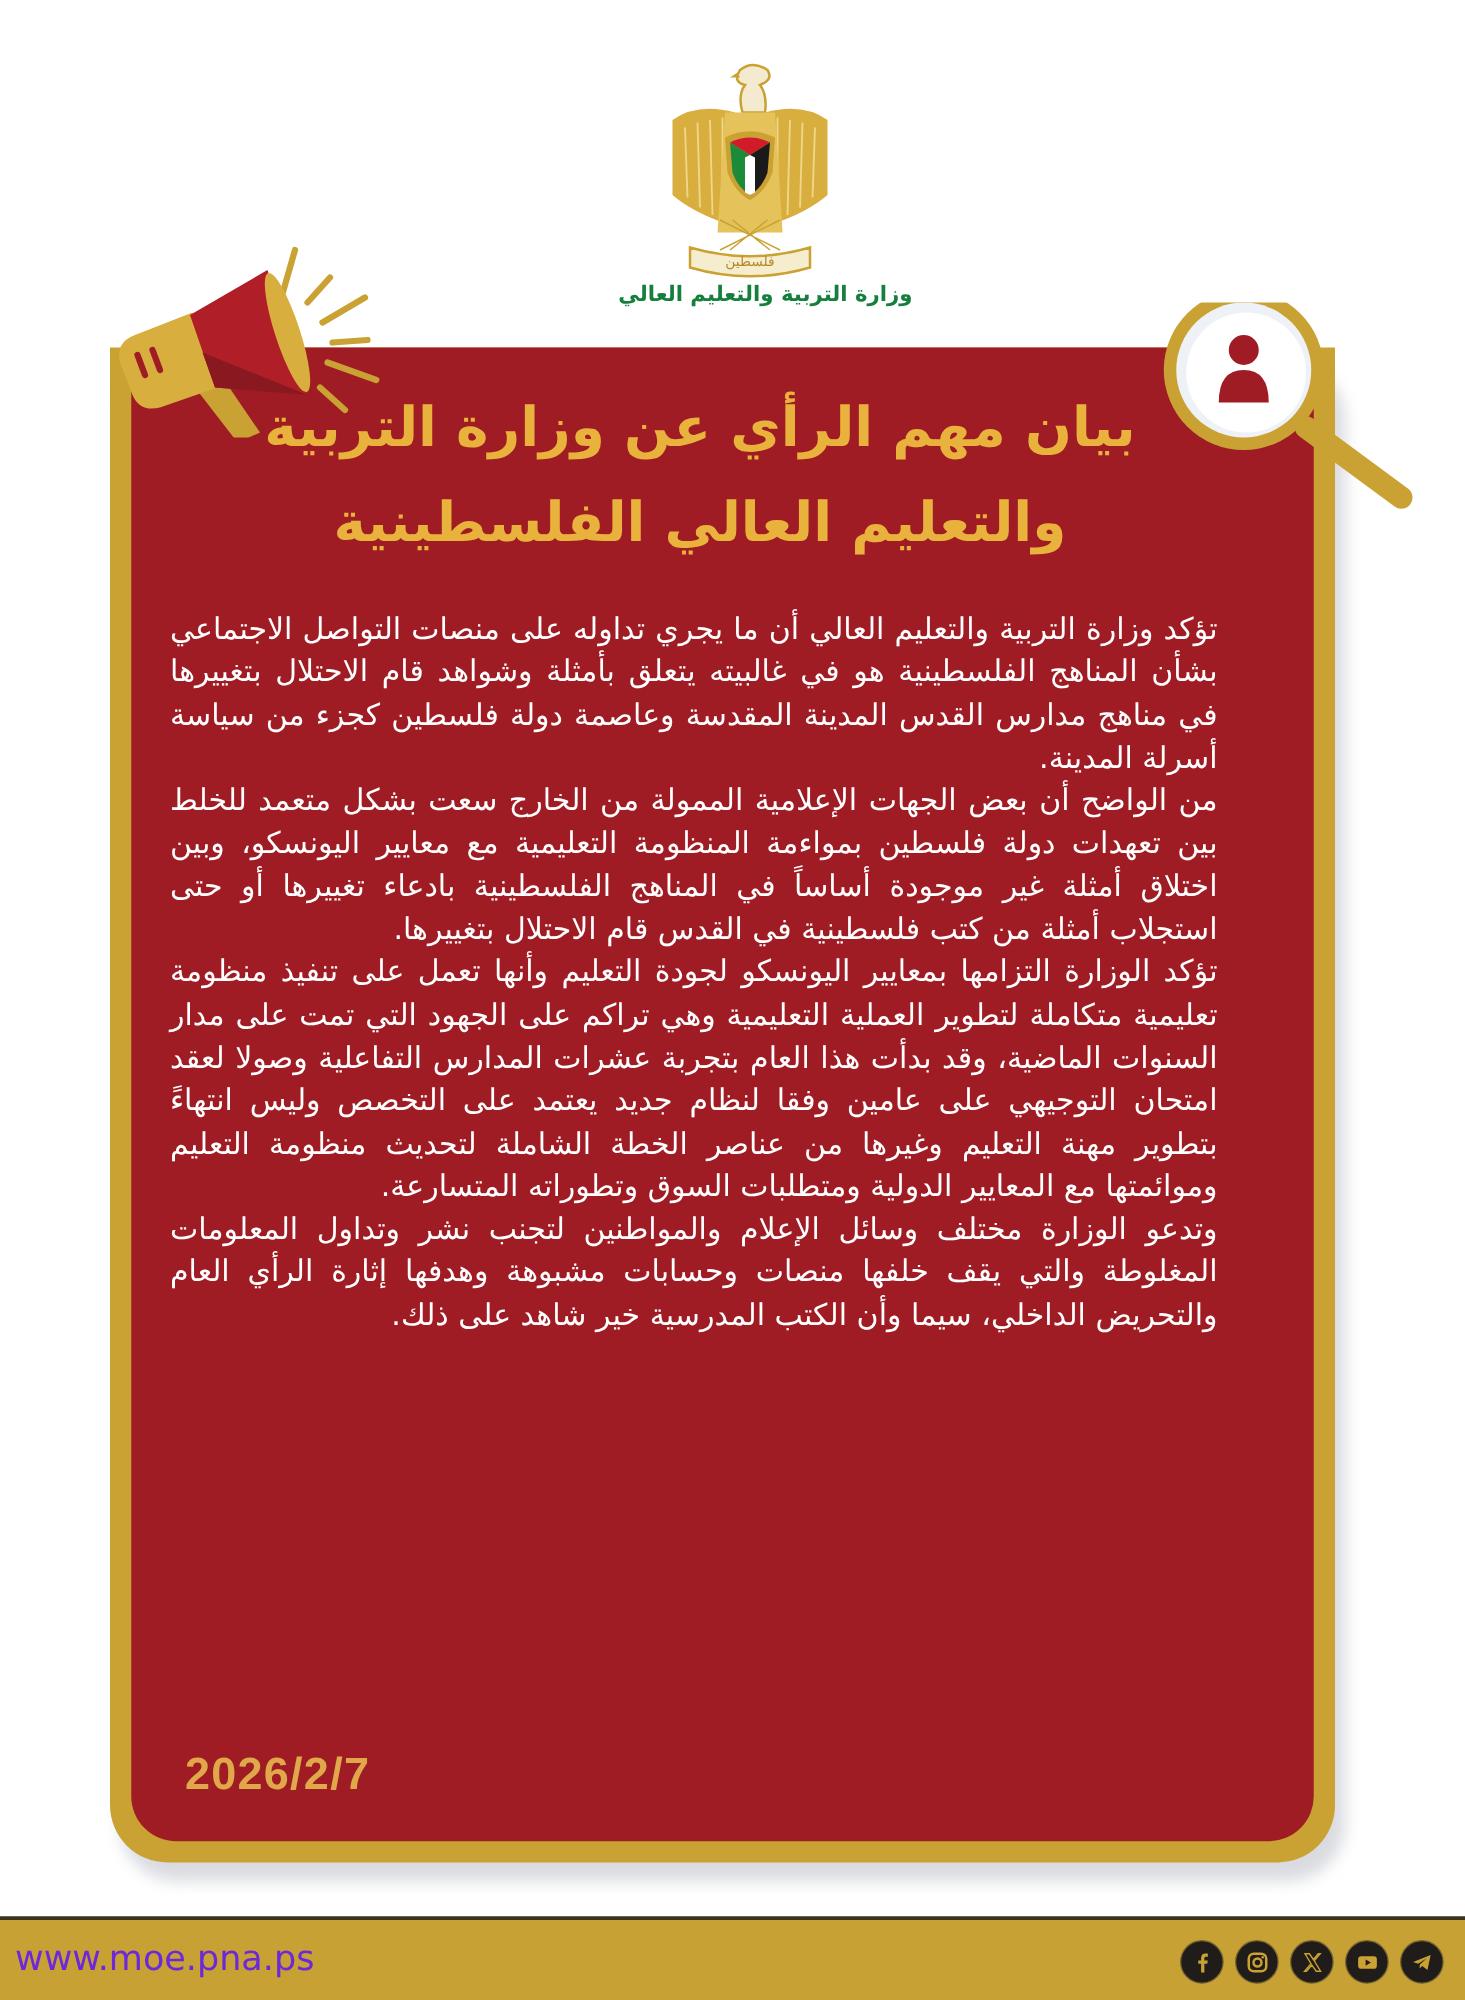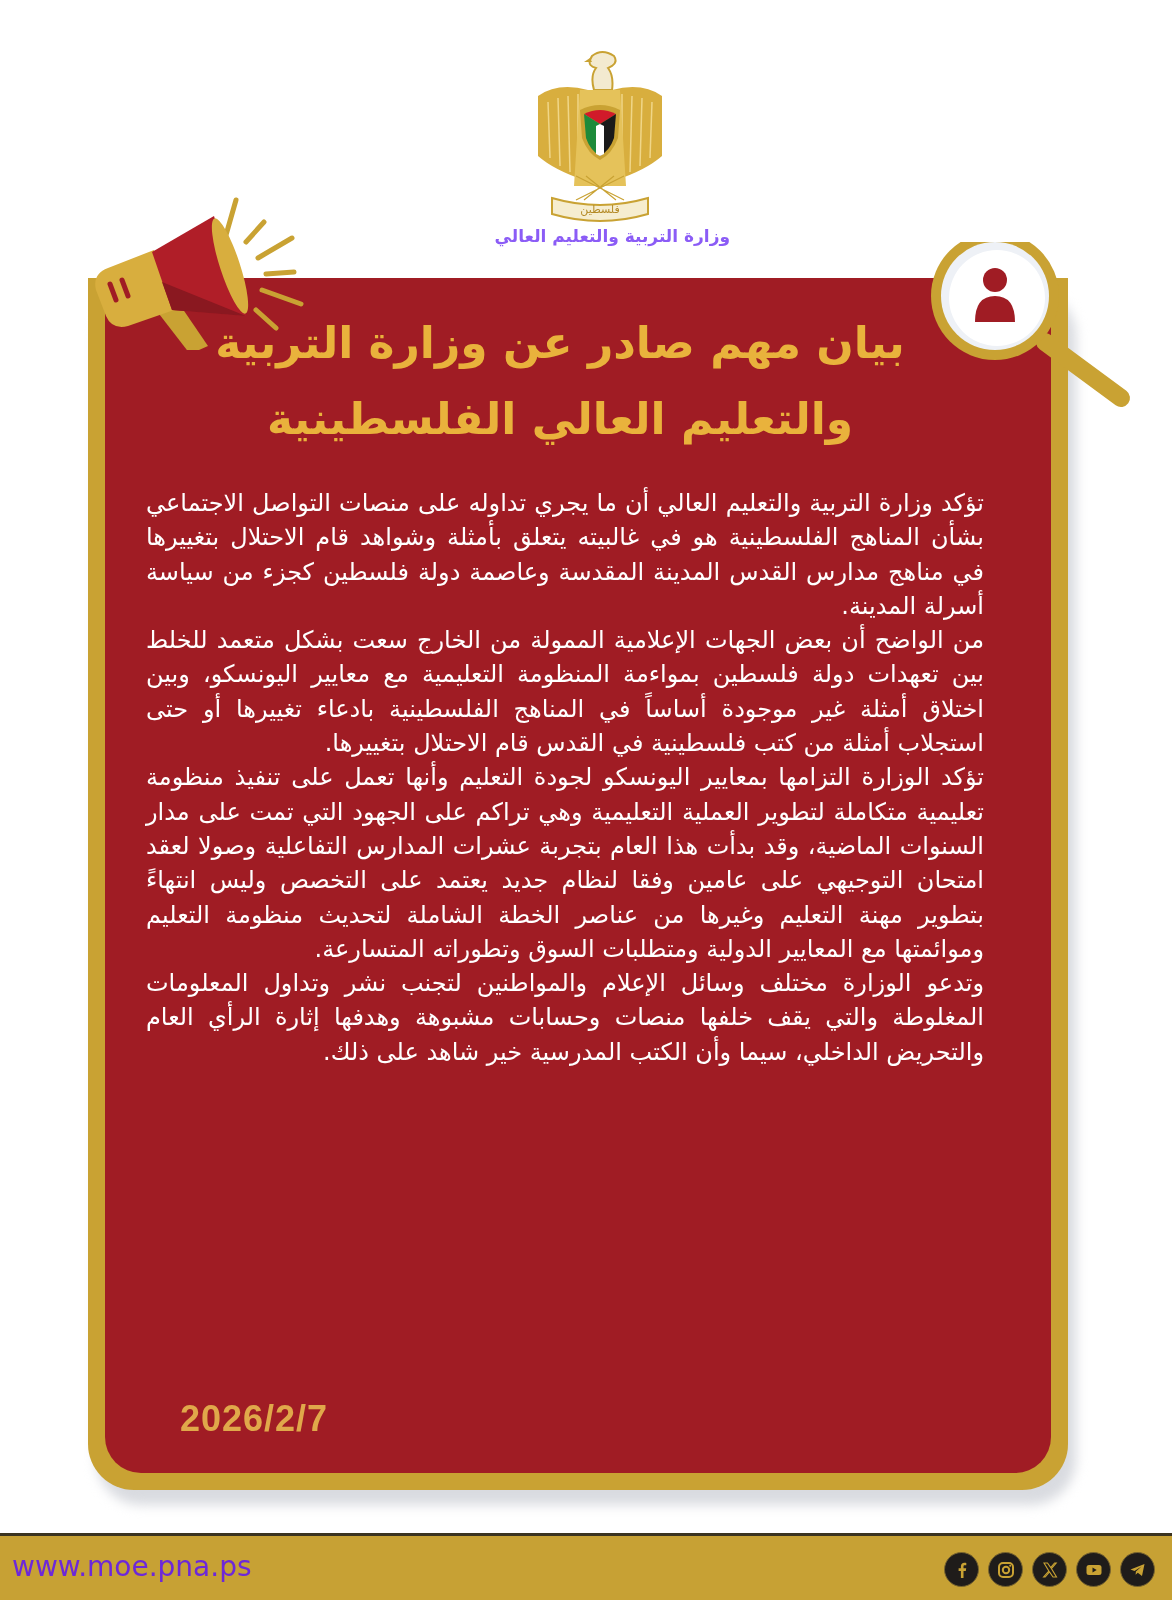--- a/index.html
+++ b/index.html
@@ -1,25 +1,25 @@
 <!DOCTYPE html>
 <html><head>
 <meta charset="utf-8">
 <style>
   html,body{margin:0;padding:0;}
   body{width:1172px;height:1600px;position:relative;overflow:hidden;background:#ffffff;font-family:"DejaVu Sans",sans-serif;}
   .logo{position:absolute;left:530px;top:48px;width:140px;height:180px;}
-  .ministry-name{position:absolute;left:400px;top:226px;width:330px;text-align:right;direction:rtl;font-size:17px;font-weight:bold;color:#8b5cf6;font-family:"DejaVu Sans",sans-serif;}
+  .ministry-name{position:absolute;left:400px;top:226px;width:330px;text-align:right;direction:rtl;font-size:17px;font-weight:bold;color:#15803d;font-family:"DejaVu Sans",sans-serif;}
   .card-shadow{position:absolute;left:96px;top:290px;width:980px;height:1215px;border-radius:46px;background:#d9dbe0;filter:blur(6px);}
   .card-frame{position:absolute;left:88px;top:278px;width:980px;height:1212px;background:#c9a233;border-radius:0 0 46px 46px;}
   .card-inner{position:absolute;left:105px;top:278px;width:946px;height:1195px;background:#a01c24;border-radius:0 0 36px 36px;}
   .title{position:absolute;left:160px;top:305px;width:800px;text-align:center;direction:rtl;color:#e9b23c;font-weight:bold;font-size:44px;line-height:76px;font-family:"DejaVu Sans",sans-serif;}
-  .body-text{position:absolute;left:146px;top:486px;width:838px;direction:rtl;text-align:justify;color:#ffffff;font-size:24px;line-height:34.3px;font-family:"DejaVu Sans",sans-serif;}
+  .body-text{position:absolute;left:136px;top:486px;width:838px;direction:rtl;text-align:justify;color:#ffffff;font-size:24px;line-height:34.3px;font-family:"DejaVu Sans",sans-serif;}
   .body-text p{margin:0;}
-  .date{position:absolute;left:148px;top:1398px;color:#e0a84a;font-weight:bold;font-size:36px;font-family:"Liberation Sans",sans-serif;letter-spacing:1px;margin-left:32px;}
+  .date{position:absolute;left:148px;top:1398px;color:#e0a84a;font-weight:bold;font-size:36px;font-family:"Liberation Sans",sans-serif;letter-spacing:1px;}
   .megaphone{position:absolute;left:86px;top:180px;width:220px;height:170px;}
   .magnifier{position:absolute;left:925px;top:242px;width:210px;height:180px;}
   .footer-line{position:absolute;left:0;top:1533px;width:1172px;height:3px;background:#3a3320;}
   .footer{position:absolute;left:0;top:1536px;width:1172px;height:64px;background:#c7a134;}
   .website{position:absolute;left:12px;top:1550px;font-size:28px;color:#6d28d9;font-family:"DejaVu Sans",sans-serif;}
   .socials{position:absolute;left:944px;top:1552px;display:flex;gap:9px;}
   .soc{width:33px;height:33px;border-radius:50%;background:#1f1c1a;border:1px solid #7a6630;display:flex;align-items:center;justify-content:center;cursor:pointer;}
   .soc svg{width:20px;height:20px;}
 </style>
 </head>
@@ -94,21 +94,21 @@
     <line x1="120" y1="100" x2="196" y2="156" stroke="#c9a233" stroke-width="18" stroke-linecap="round"></line>
     <circle cx="70" cy="54" r="64" fill="#c9a233"></circle>
     <circle cx="70" cy="54" r="54" fill="#eef1f6"></circle>
     <circle cx="72" cy="56" r="48" fill="#ffffff"></circle>
     <circle cx="70" cy="38" r="12" fill="#a01c24"></circle>
     <path d="M50 80 q0 -26 20 -26 q20 0 20 26z" fill="#a01c24"></path>
   </svg>
 </div>
 
 <div class="title">
-  <div>بيان مهم صادر عن وزارة التربية</div>
+  <div>بيان مهم الرأي عن وزارة التربية</div>
   <div>والتعليم العالي الفلسطينية</div>
 </div>
 
 <div class="body-text">
   <p>تؤكد وزارة التربية والتعليم العالي أن ما يجري تداوله على منصات التواصل الاجتماعي بشأن المناهج الفلسطينية هو في غالبيته يتعلق بأمثلة وشواهد قام الاحتلال بتغييرها في مناهج مدارس القدس المدينة المقدسة وعاصمة دولة فلسطين كجزء من سياسة أسرلة المدينة.</p>
   <p>من الواضح أن بعض الجهات الإعلامية الممولة من الخارج سعت بشكل متعمد للخلط بين تعهدات دولة فلسطين بمواءمة المنظومة التعليمية مع معايير اليونسكو، وبين اختلاق أمثلة غير موجودة أساساً في المناهج الفلسطينية بادعاء تغييرها أو حتى استجلاب أمثلة من كتب فلسطينية في القدس قام الاحتلال بتغييرها.</p>
   <p>تؤكد الوزارة التزامها بمعايير اليونسكو لجودة التعليم وأنها تعمل على تنفيذ منظومة تعليمية متكاملة لتطوير العملية التعليمية وهي تراكم على الجهود التي تمت على مدار السنوات الماضية، وقد بدأت هذا العام بتجربة عشرات المدارس التفاعلية وصولا لعقد امتحان التوجيهي على عامين وفقا لنظام جديد يعتمد على التخصص وليس انتهاءً بتطوير مهنة التعليم وغيرها من عناصر الخطة الشاملة لتحديث منظومة التعليم وموائمتها مع المعايير الدولية ومتطلبات السوق وتطوراته المتسارعة.</p>
   <p>وتدعو الوزارة مختلف وسائل الإعلام والمواطنين لتجنب نشر وتداول المعلومات المغلوطة والتي يقف خلفها منصات وحسابات مشبوهة وهدفها إثارة الرأي العام والتحريض الداخلي، سيما وأن الكتب المدرسية خير شاهد على ذلك.</p>
 </div>
 

